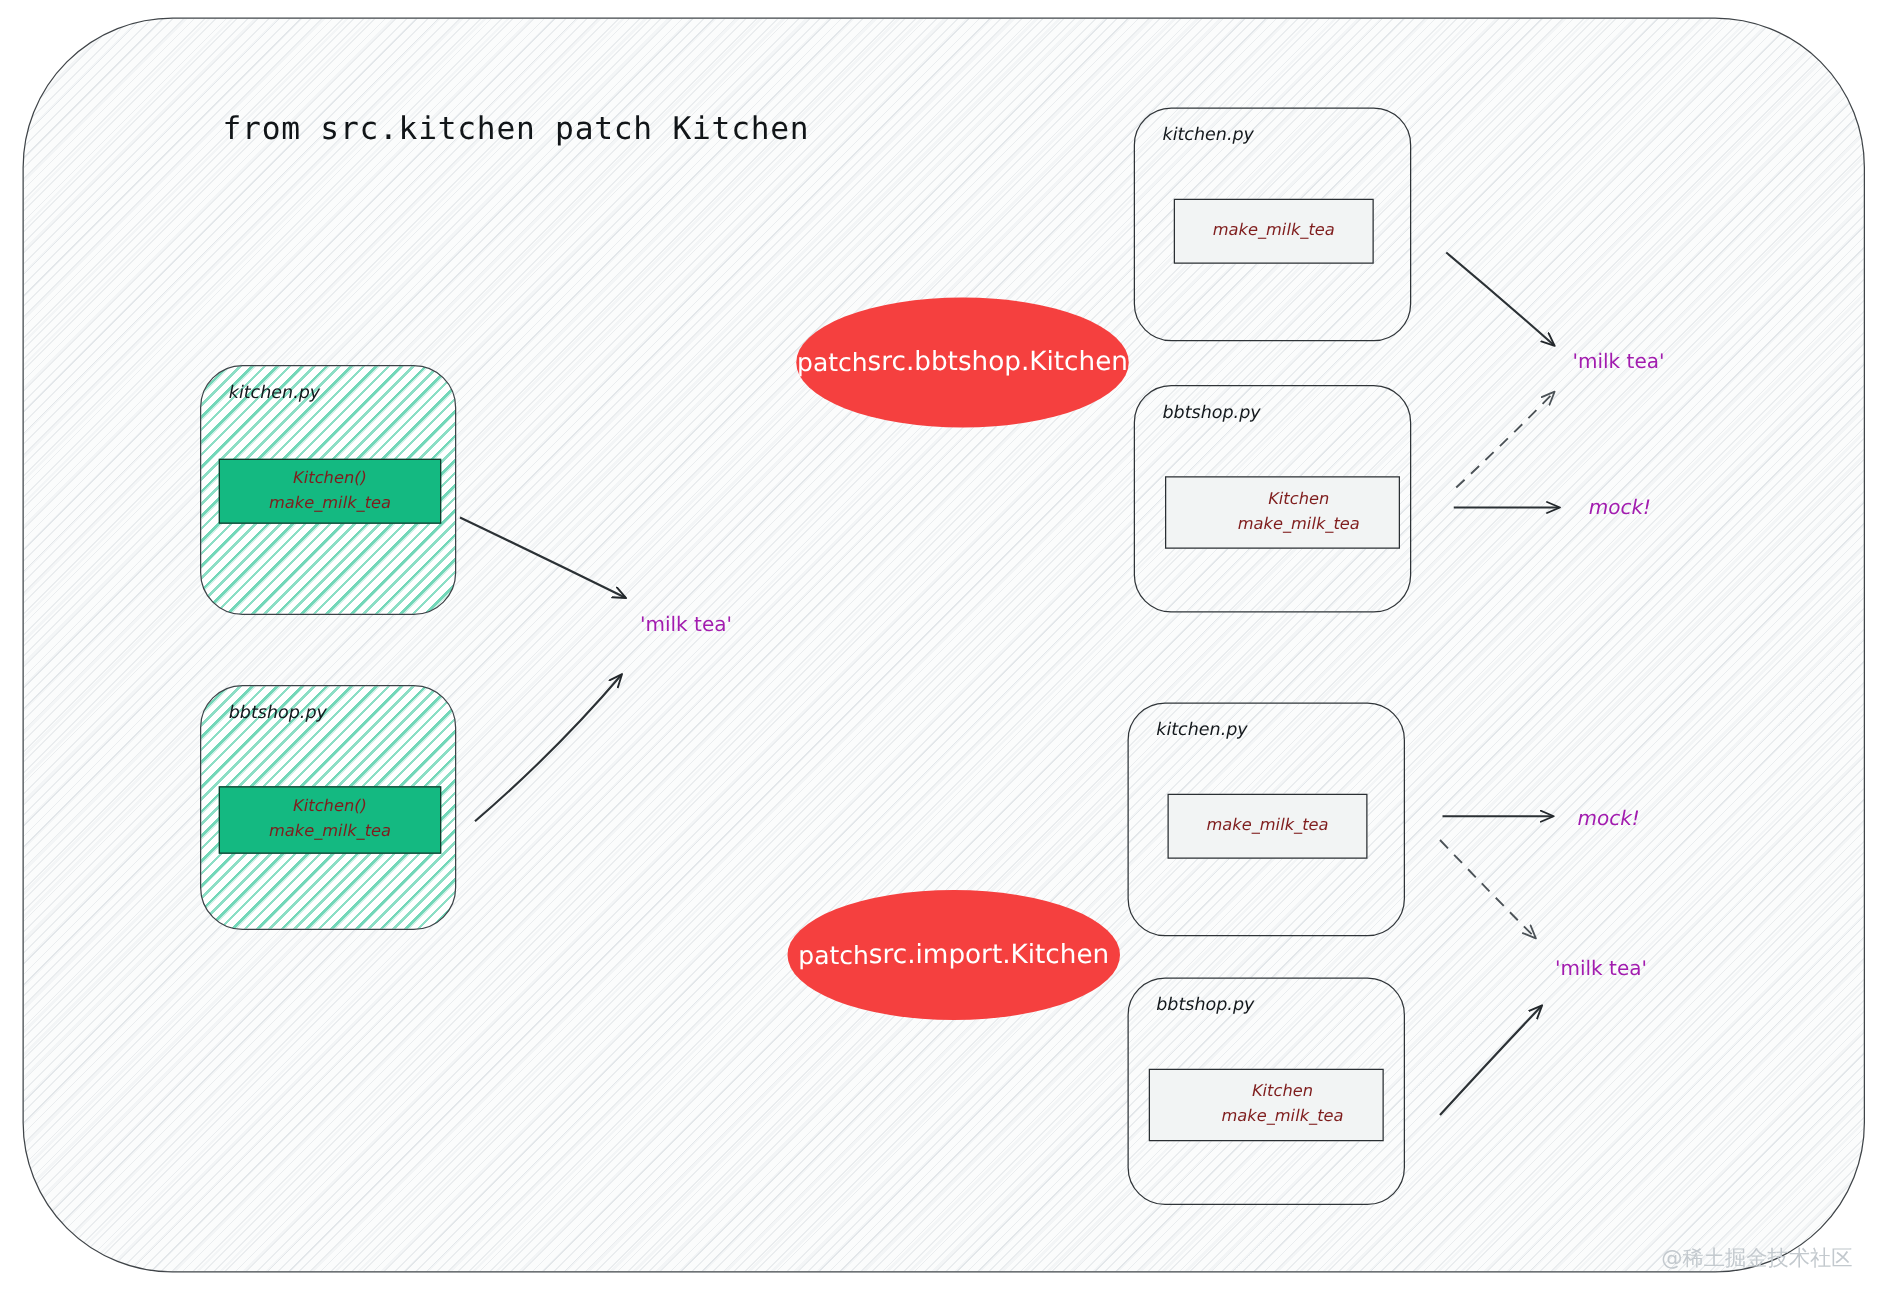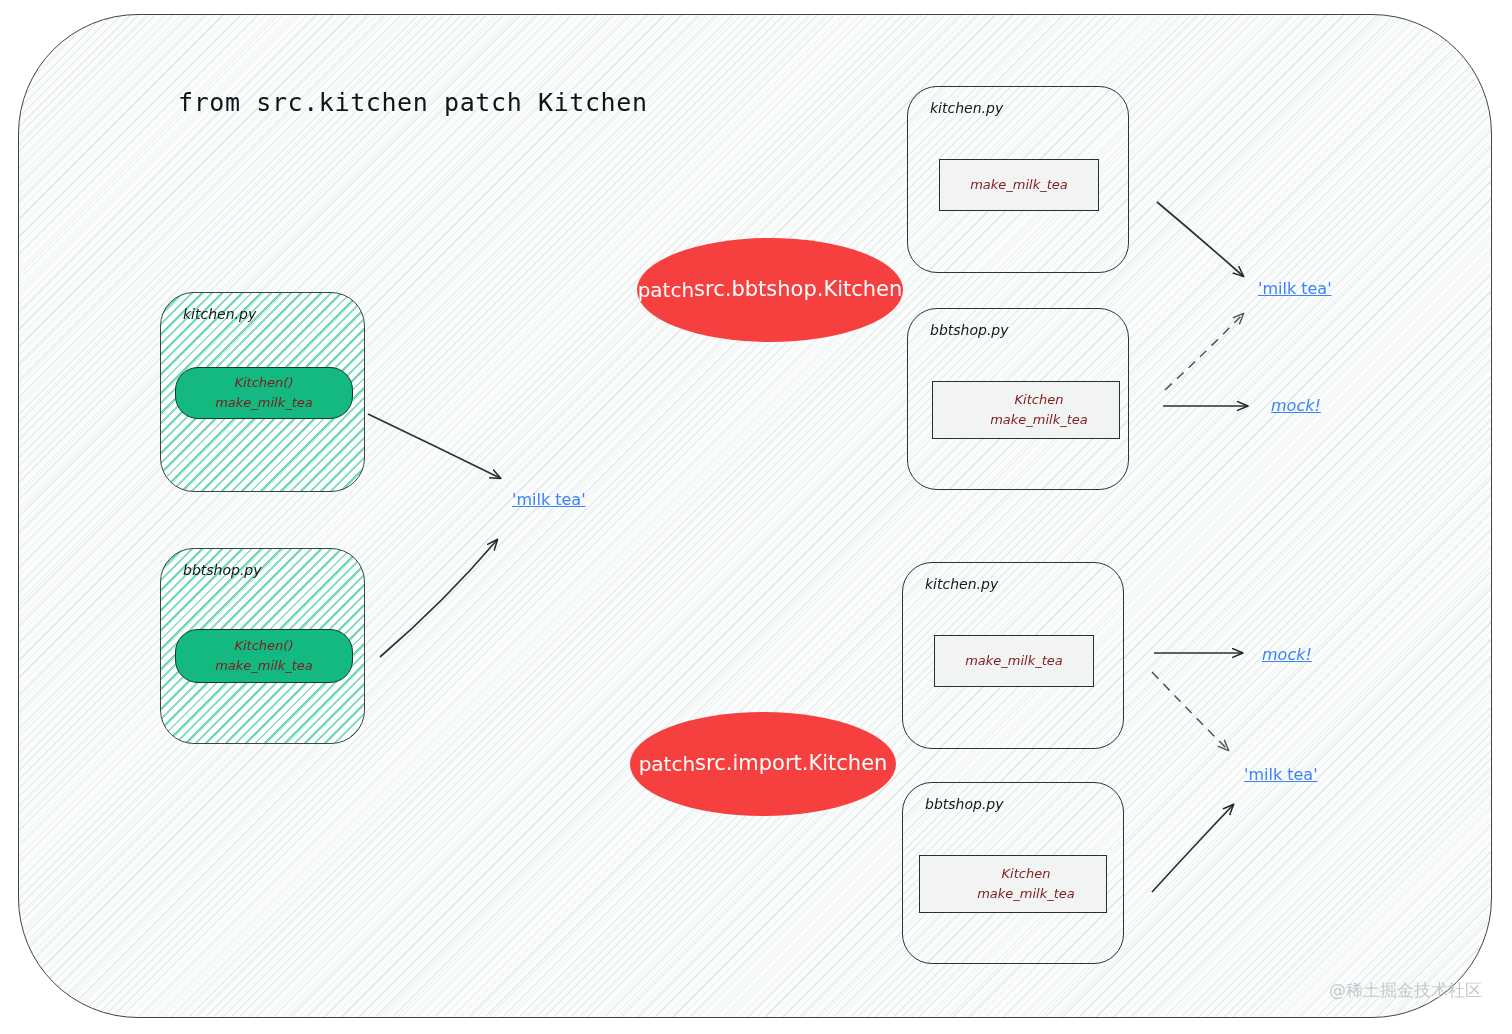--- a/index.html
+++ b/index.html
@@ -66,48 +66,48 @@
     position:absolute;left:22px;top:13px;
     font-size:14px;color:#13181c;white-space:nowrap;
     font-family:"DejaVu Sans","Liberation Sans",sans-serif;
   }
   .inner-box{
     position:absolute;box-sizing:border-box;
     border:1.5px solid #2a2f33;
     background:#f2f4f4;
     display:flex;flex-direction:column;justify-content:center;
   }
-  .inner-box.solid-green{background:#14b981;border-color:#13392c;border-radius:23px;}
+  .inner-box.solid-green{background:#14b981;border-color:#13392c;}
   .inner-box .line{
     font-size:13px;color:#7f1d1d;line-height:1.55;white-space:nowrap;
   }
   .inner-box.center .line{text-align:center;}
   .inner-box.left .line{text-align:center;padding-left:26px;}
 
   
   .patch-ellipse{
     position:absolute;border-radius:50%;
     background:#f5403f;
     display:flex;flex-direction:row;align-items:center;justify-content:center;
     color:#ffffff;
   }
   .patch-ellipse .pl{font-size:20px;line-height:1.3;white-space:nowrap;}
   .patch-ellipse .pl.second{font-size:21px;}
 
   
   .out-label{
-    position:absolute;font-size:16px;color:#3b82f6;white-space:nowrap;text-decoration:underline;
+    position:absolute;font-size:16px;color:#a21caf;white-space:nowrap;
   }
 
   
   #arrow-layer{position:absolute;left:0;top:0;width:1512px;height:1034px;pointer-events:none;}
 
   
   #watermark{
-    position:absolute;right:30px;bottom:32px;
+    position:absolute;right:30px;bottom:16px;
     font-size:17px;color:#c3c9ce;white-space:nowrap;margin-top:42px;
   }
 </style>
 </head>
 <body>
 
 <div id="outer-card" class="hatch-grey"></div>
 
 <div id="title">from src.kitchen patch Kitchen</div>
 

